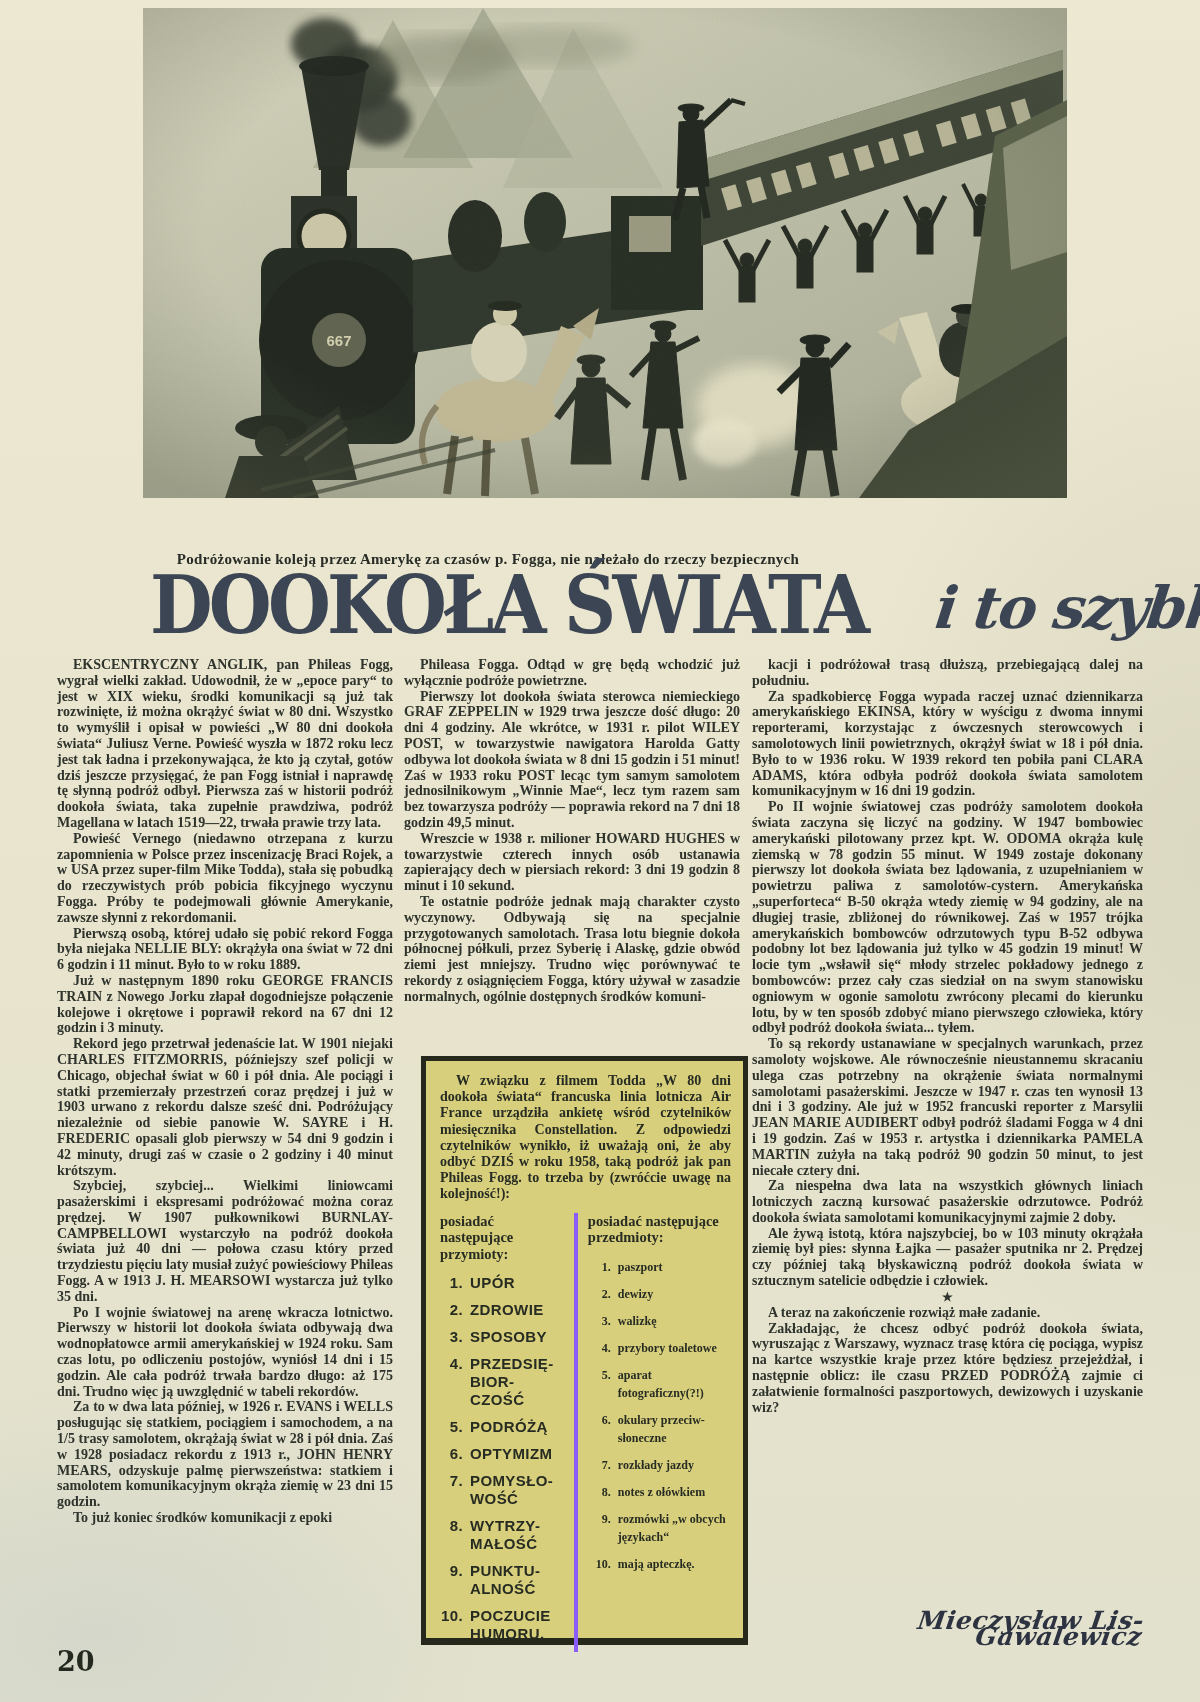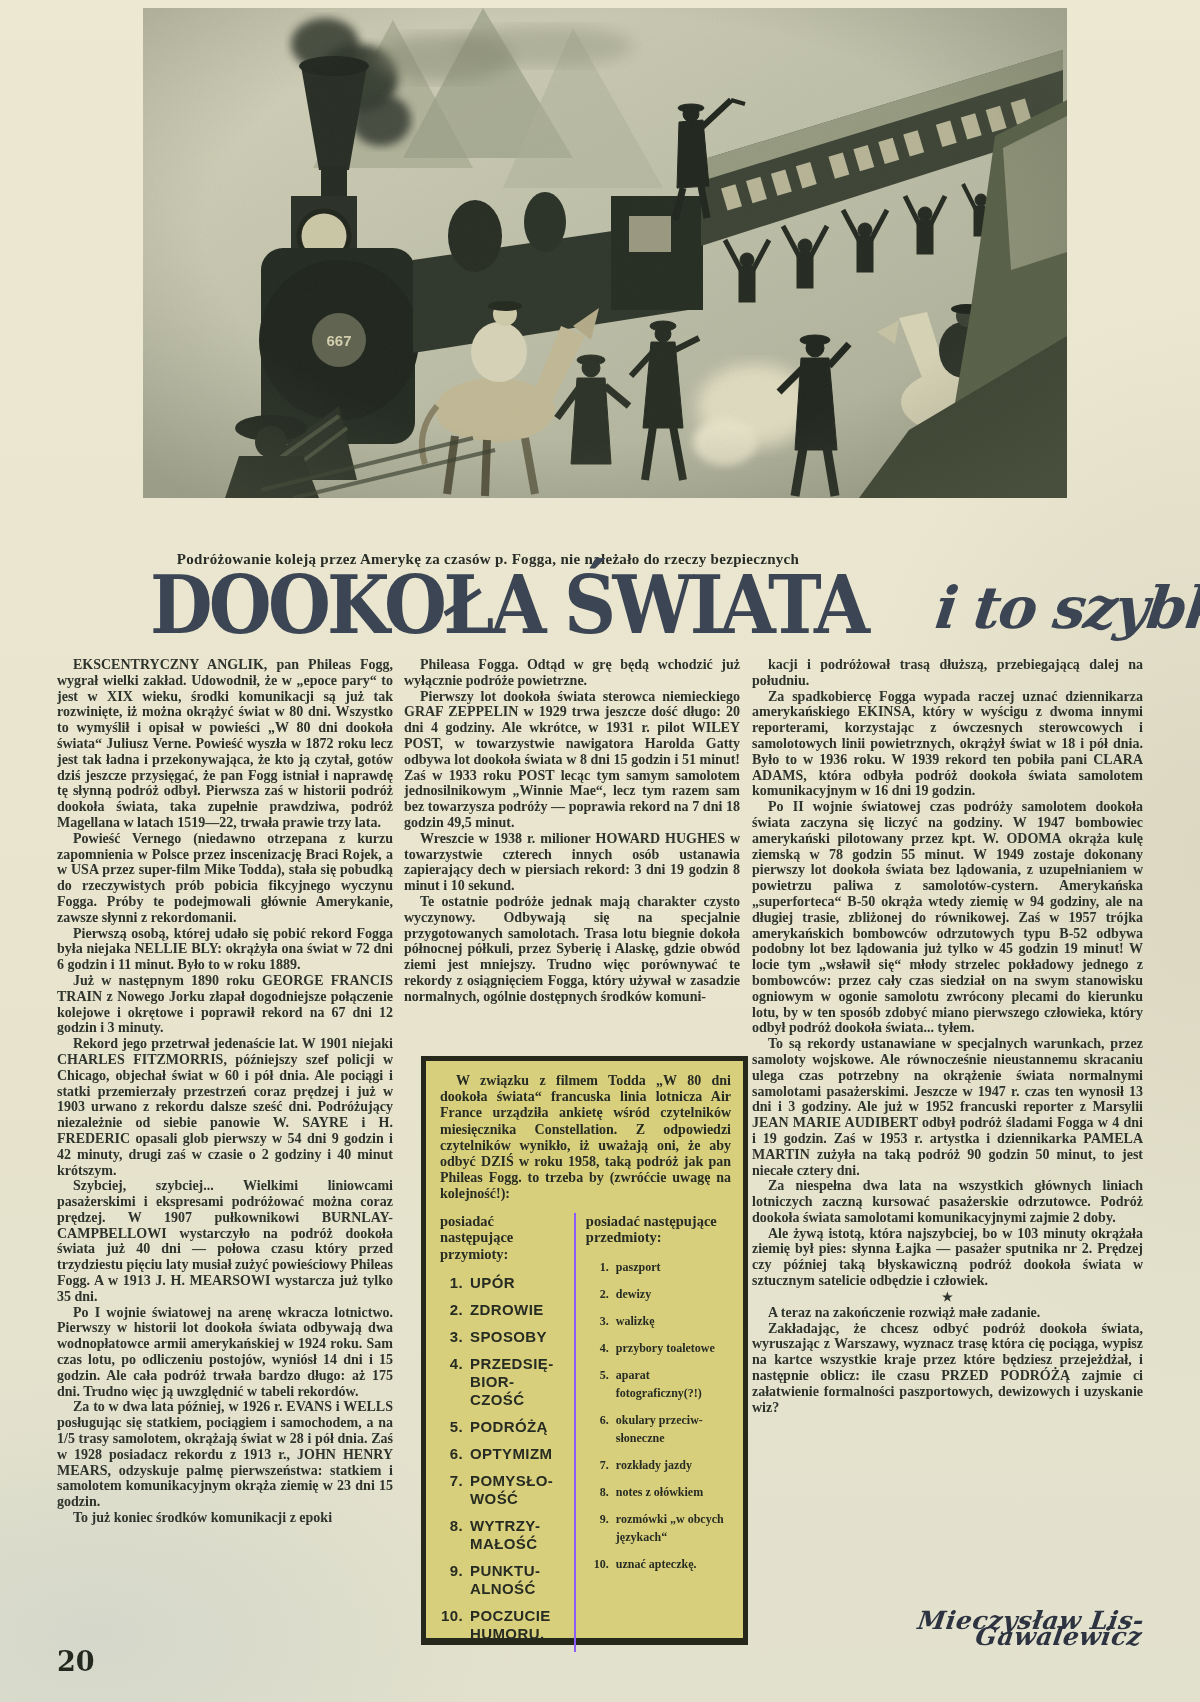--- a/index.html
+++ b/index.html
@@ -63,21 +63,21 @@
   .quiz-box{
     position:absolute;left:421px;top:1056px;width:327px;height:589px;
     box-sizing:border-box;
     background:#d8cf7d;
     border:5px solid #26281c;border-bottom-width:7px;
     padding:12px 12px 8px 14px;
   }
   .quiz-intro{font-size:14px;line-height:16.2px;font-weight:700;text-align:justify;text-indent:16px;color:#272c22;}
   .quiz-cols{display:flex;margin-top:10px;}
   .quiz-left{width:46%;padding-right:14px;box-sizing:border-box;}
-  .quiz-right{width:54%;border-left:2px solid #8b5cf6;padding-left:10px;box-sizing:border-box;}
+  .quiz-right{width:54%;border-left:4px solid #8b5cf6;padding-left:10px;box-sizing:border-box;}
   .quiz-header{font-size:14.5px;line-height:16.5px;font-weight:700;color:#272c22;}
   ol.quiz-list{list-style:none;margin:12px 0 0 0;padding:0;counter-reset:item;}
   ol.quiz-list li{
     counter-increment:item;
     display:grid;grid-template-columns:30px 1fr;
     margin-bottom:9px;color:#272c22;
   }
   ol.quiz-list li::before{
     content:counter(item) ".";
     text-align:right;padding-right:7px;
@@ -354,21 +354,21 @@
         <ol class="quiz-list list-items">
           <li>paszport</li>
           <li>dewizy</li>
           <li>walizkę</li>
           <li>przybory toaletowe</li>
           <li>aparat fotograficzny(?!)</li>
           <li>okulary przeciw-słoneczne</li>
           <li>rozkłady jazdy</li>
           <li>notes z ołówkiem</li>
           <li>rozmówki „w obcych językach“</li>
-          <li>uznać apteczkę.</li>
+          <li>mają apteczkę.</li>
         </ol>
       </div>
     </div>
   </div>
 
   <div class="col col-3">
     <p>kacji i podróżował trasą dłuższą, przebiegającą dalej na południu.</p>
     <p>Za spadkobiercę Fogga wypada raczej uznać dziennikarza amerykańskiego EKINSA, który w wyścigu z dwoma innymi reporterami, korzystając z ówczesnych sterowcowych i samolotowych linii powietrznych, okrążył świat w 18 i pół dnia. Było to w 1936 roku. W 1939 rekord ten pobiła pani CLARA ADAMS, która odbyła podróż dookoła świata samolotem komunikacyjnym w 16 dni 19 godzin.</p>
     <p>Po II wojnie światowej czas podróży samolotem dookoła świata zaczyna się liczyć na godziny. W 1947 bombowiec amerykański pilotowany przez kpt. W. ODOMA okrąża kulę ziemską w 78 godzin 55 minut. W 1949 zostaje dokonany pierwszy lot dookoła świata bez lądowania, z uzupełnianiem w powietrzu paliwa z samolotów-cystern. Amerykańska „superforteca“ B-50 okrąża wtedy ziemię w 94 godziny, ale na długiej trasie, zbliżonej do równikowej. Zaś w 1957 trójka amerykańskich bombowców odrzutowych typu B-52 odbywa podobny lot bez lądowania już tylko w 45 godzin 19 minut! W locie tym „wsławił się“ młody strzelec pokładowy jednego z bombowców: przez cały czas siedział on na swym stanowisku ogniowym w ogonie samolotu zwrócony plecami do kierunku lotu, by w ten sposób zdobyć miano pierwszego człowieka, który odbył podróż dookoła świata... tyłem.</p>
     <p>To są rekordy ustanawiane w specjalnych warunkach, przez samoloty wojskowe. Ale równocześnie nieustannemu skracaniu ulega czas potrzebny na okrążenie świata normalnymi samolotami pasażerskimi. Jeszcze w 1947 r. czas ten wynosił 13 dni i 3 godziny. Ale już w 1952 francuski reporter z Marsylii JEAN MARIE AUDIBERT odbył podróż śladami Fogga w 4 dni i 19 godzin. Zaś w 1953 r. artystka i dziennikarka PAMELA MARTIN zużyła na taką podróż 90 godzin 50 minut, to jest niecałe cztery dni.</p>

